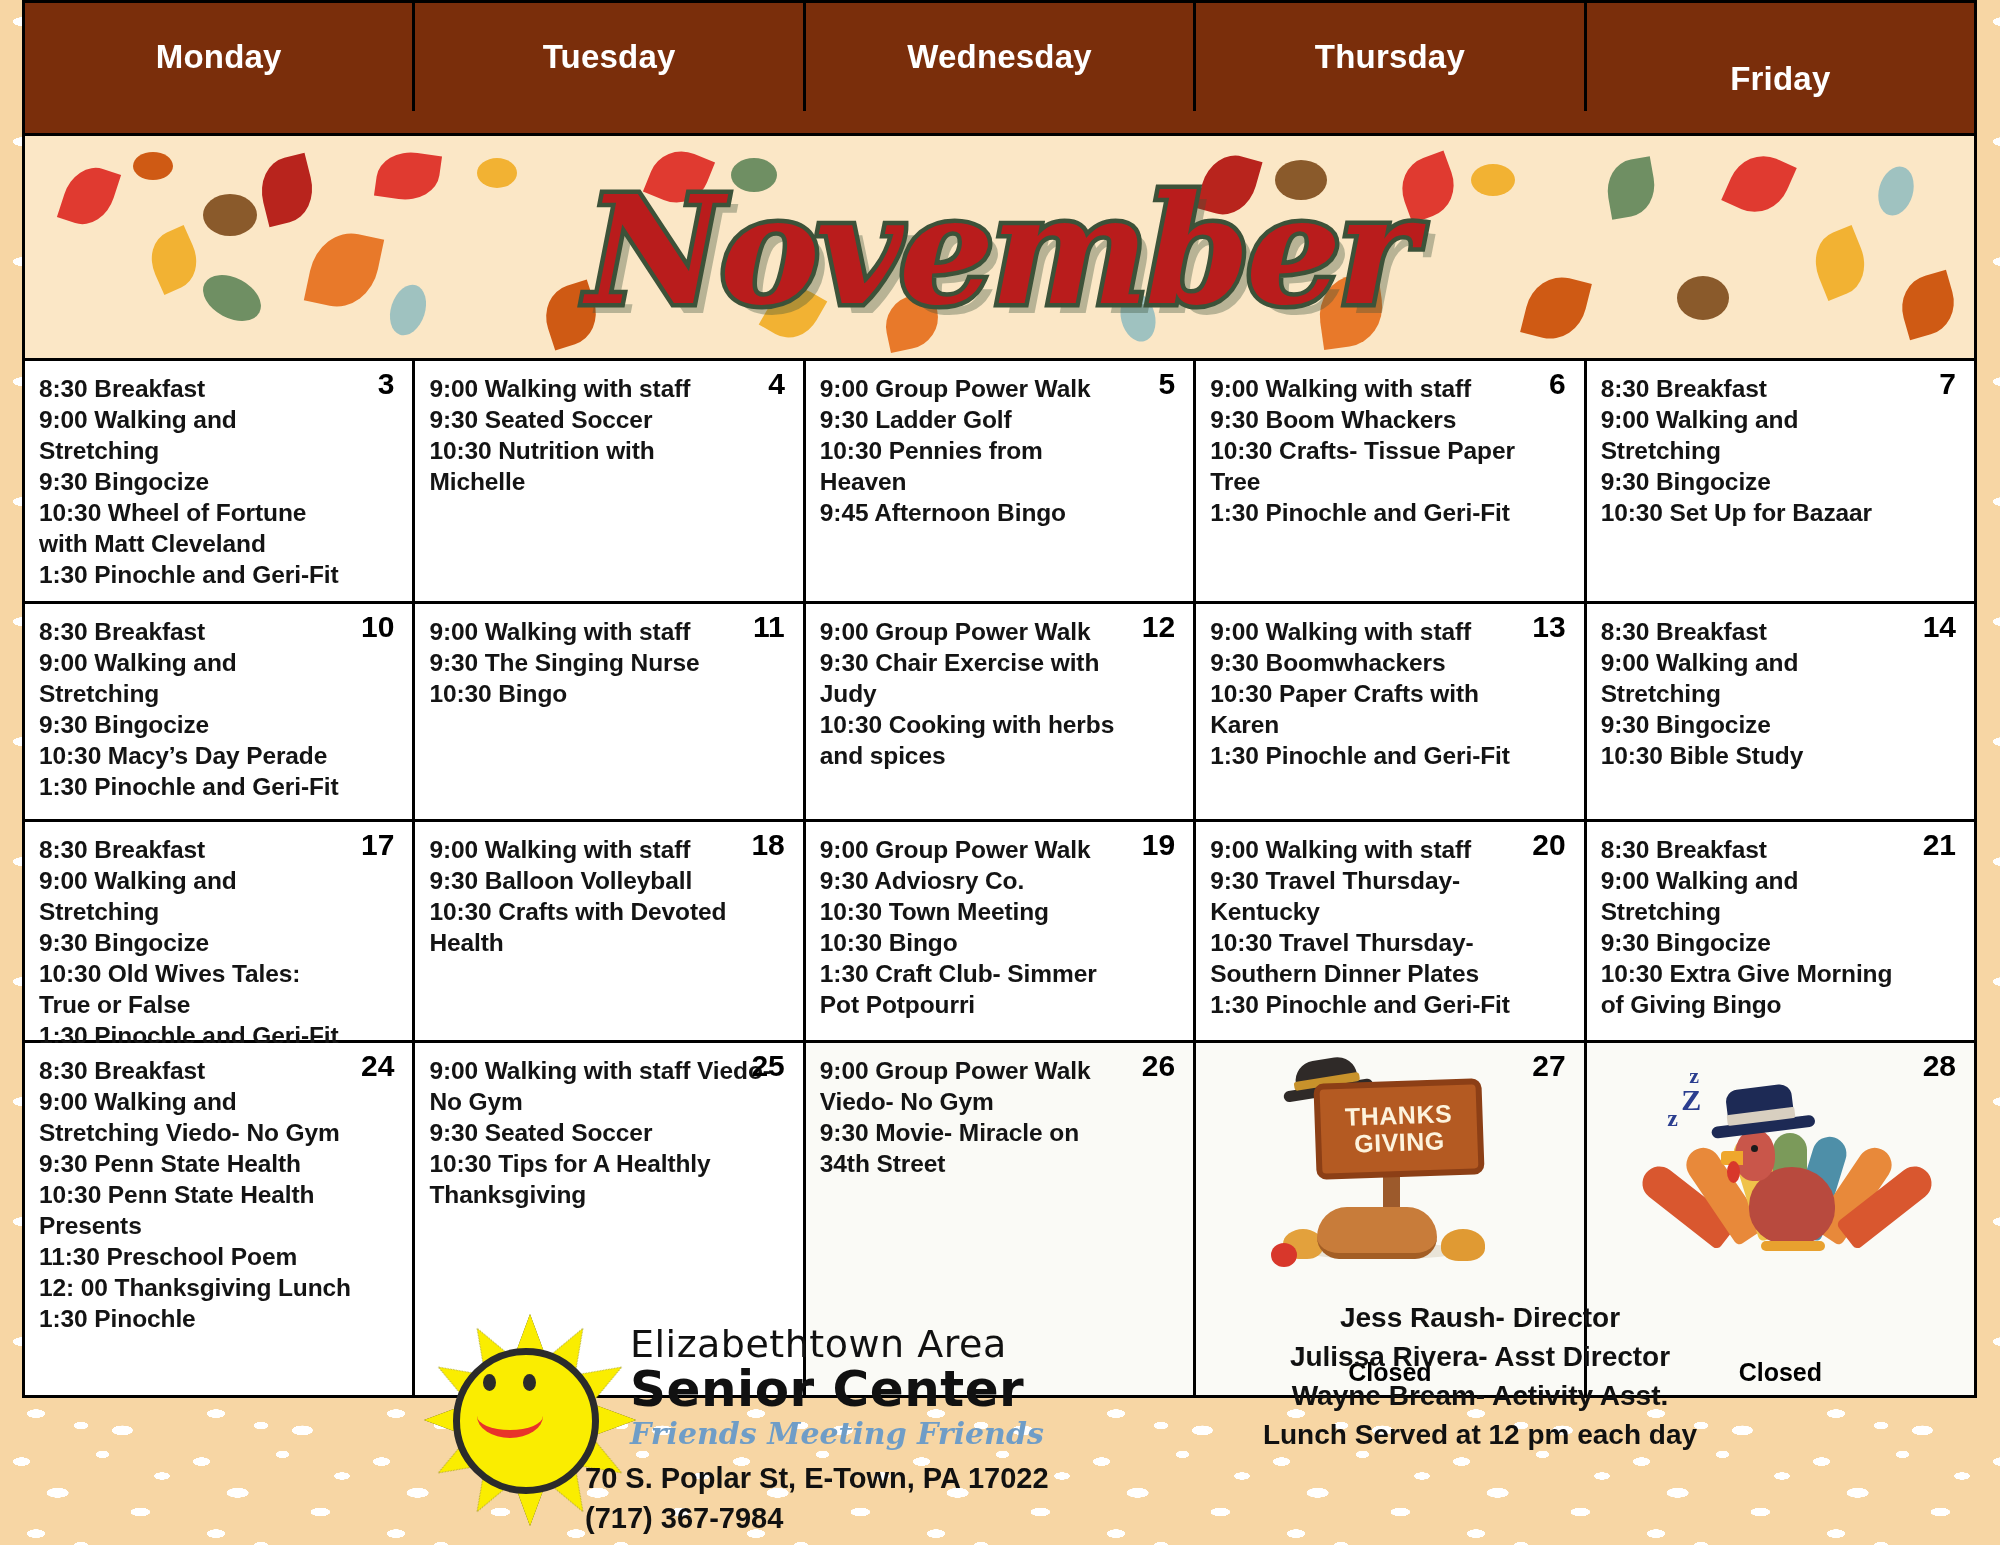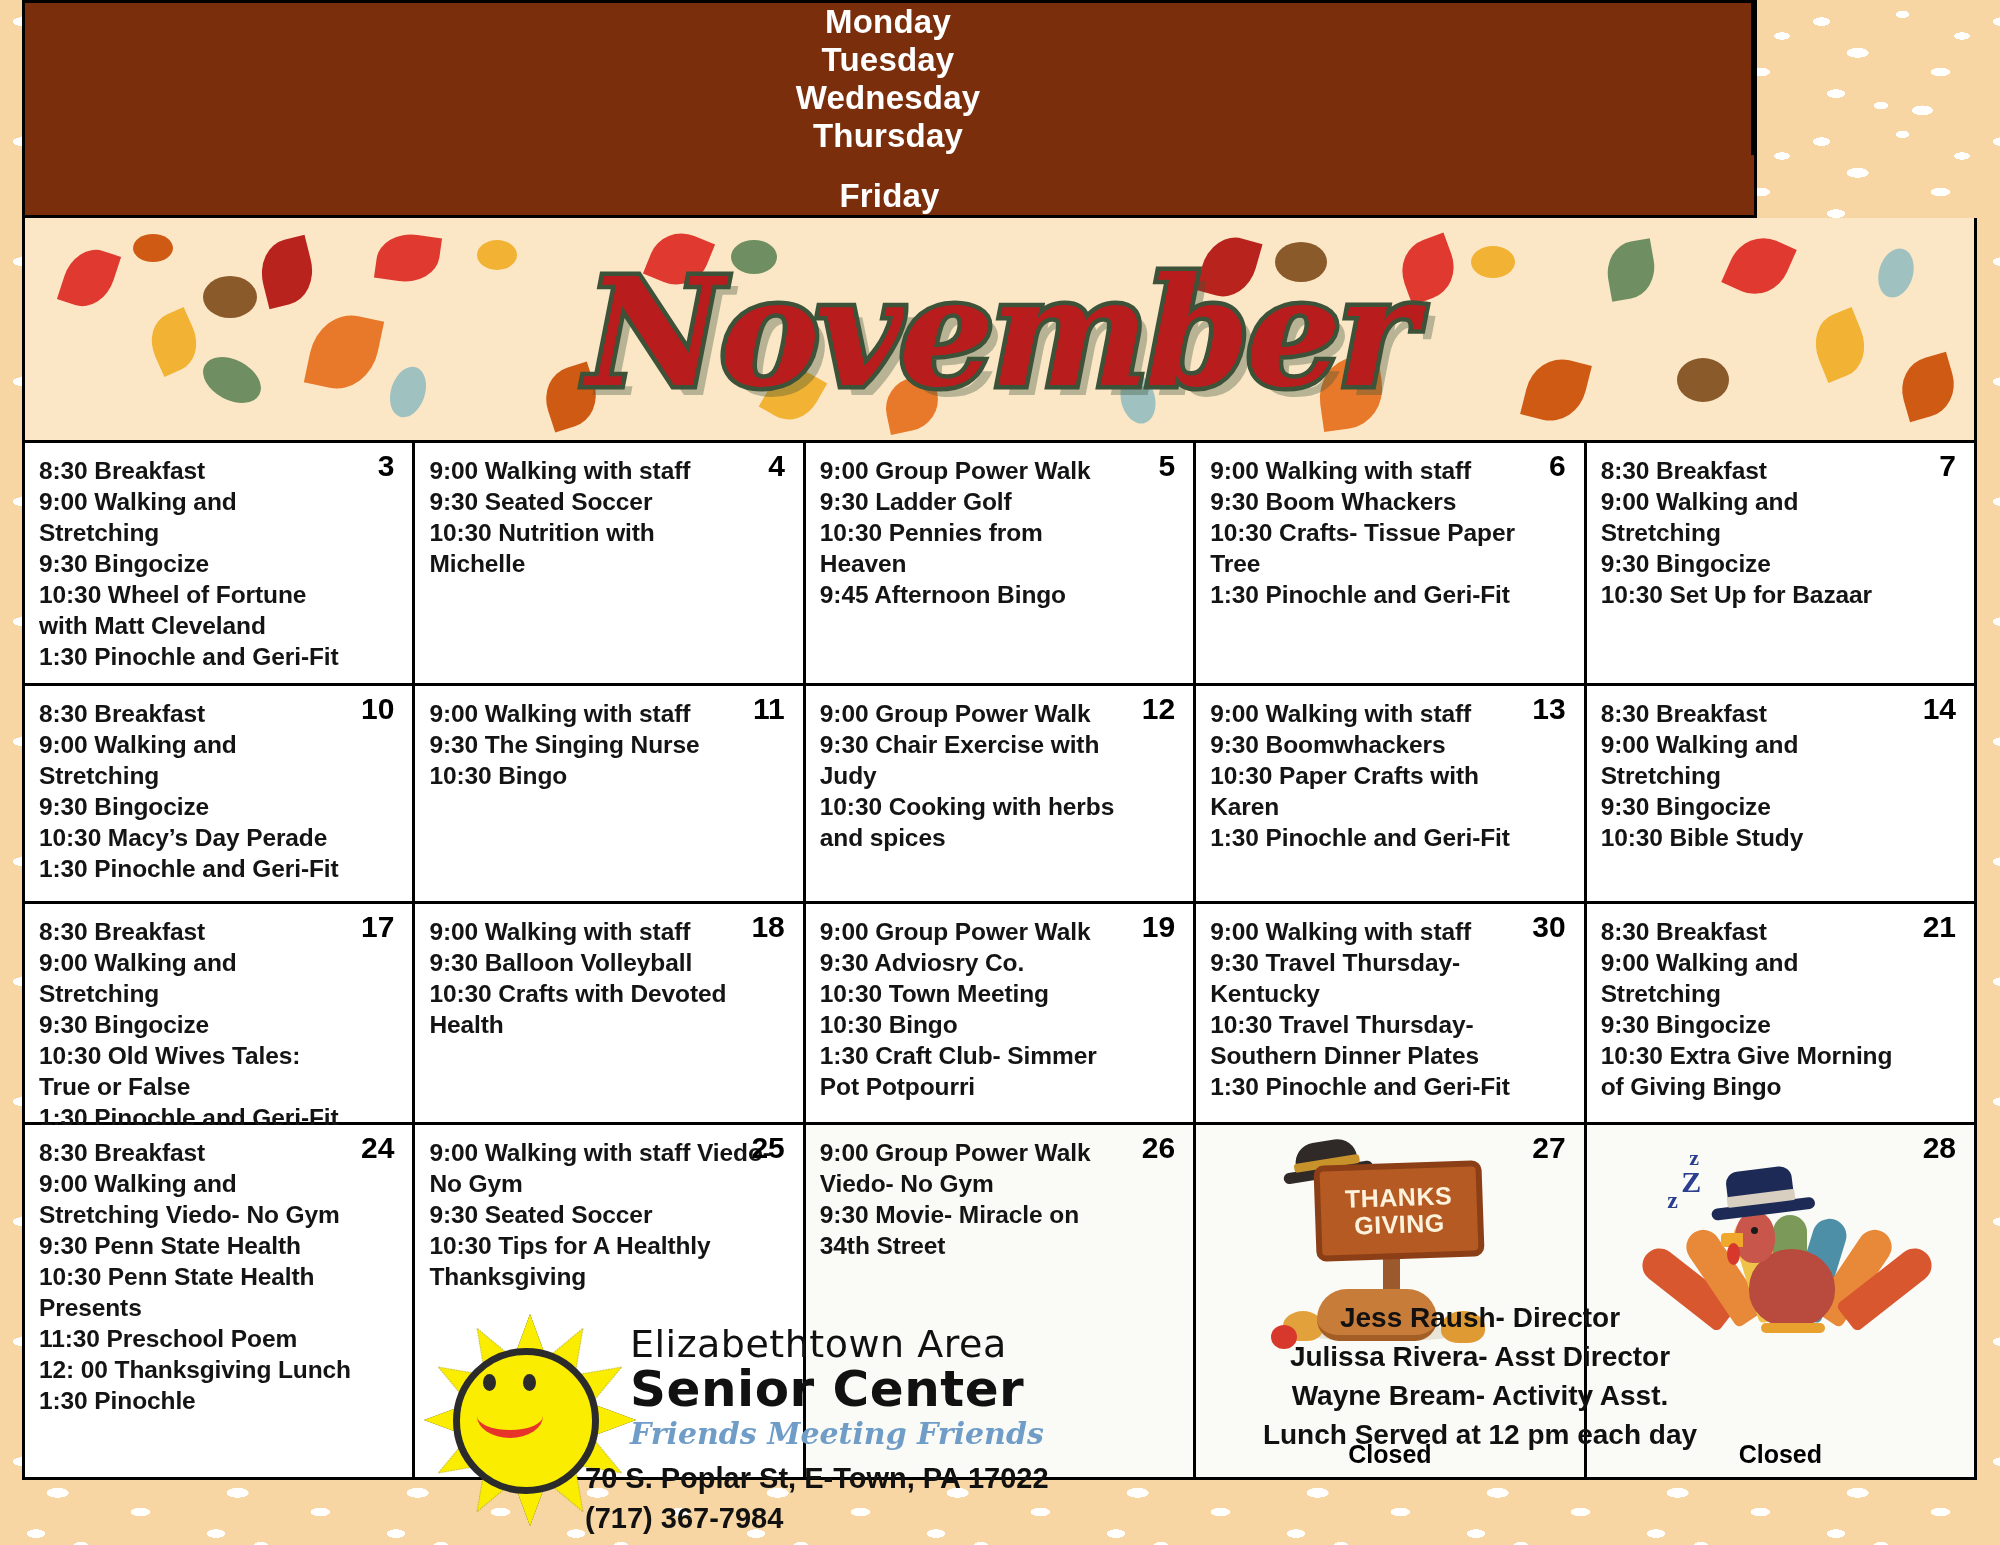--- a/index.html
+++ b/index.html
@@ -28,21 +28,21 @@
     overflow: hidden;
   }
 
   .sheet {
     position: absolute;
     left: 22px; top: 0px;
     width: 1955px;
   }
 
   
-  .dow-row { display: flex; width: 1735px; border: 3px solid #000; background: #7a2e0b; flex-direction: column; }
+  .dow-row { display: flex; width: 1955px; border: 3px solid #000; background: #7a2e0b; }
   .dow {
     flex: 1 1 0;
     height: 108px;
     background: #7a2e0b;
     color: #ffffff;
     display: flex; align-items: center; justify-content: center;
     font-size: 33px; font-weight: bold;
     letter-spacing: .2px;
     border-right: 3px solid #000;
   }
@@ -394,21 +394,21 @@
           <span class="daynum">19</span>
           <ul class="events">
             <li>9:00  Group Power Walk</li>
             <li>9:30 Adviosry Co.</li>
             <li>10:30 Town Meeting</li>
             <li>10:30 Bingo</li>
             <li>1:30 Craft Club- Simmer Pot Potpourri</li>
           </ul>
         </div>
         <div class="cell">
-          <span class="daynum">30</span>
+          <span class="daynum">20</span>
           <ul class="events">
             <li>9:00 Walking with staff</li>
             <li>9:30 Travel Thursday- Kentucky</li>
             <li>10:30  Travel Thursday- Southern Dinner Plates</li>
             <li>1:30 Pinochle and Geri-Fit</li>
           </ul>
         </div>
         <div class="cell">
           <span class="daynum">21</span>
           <ul class="events">

